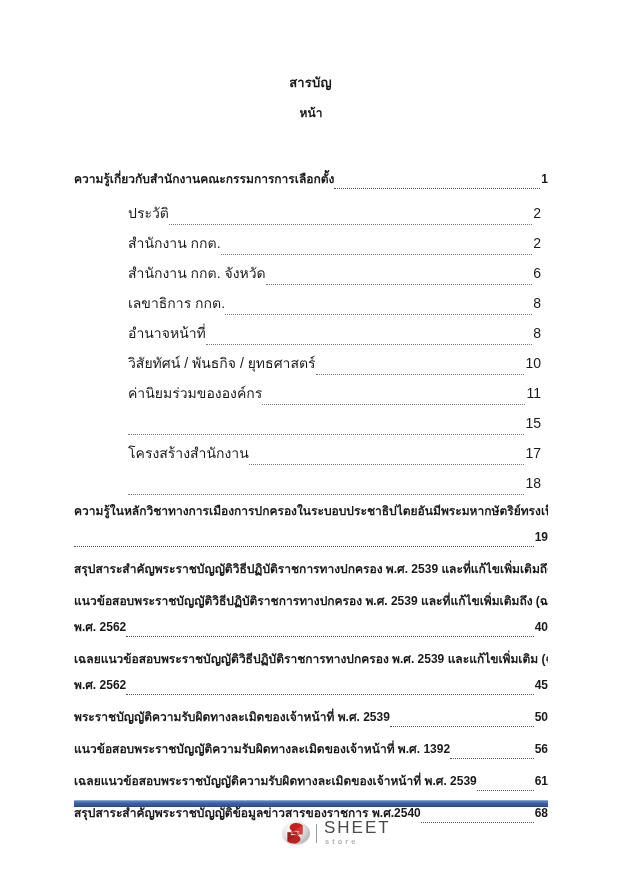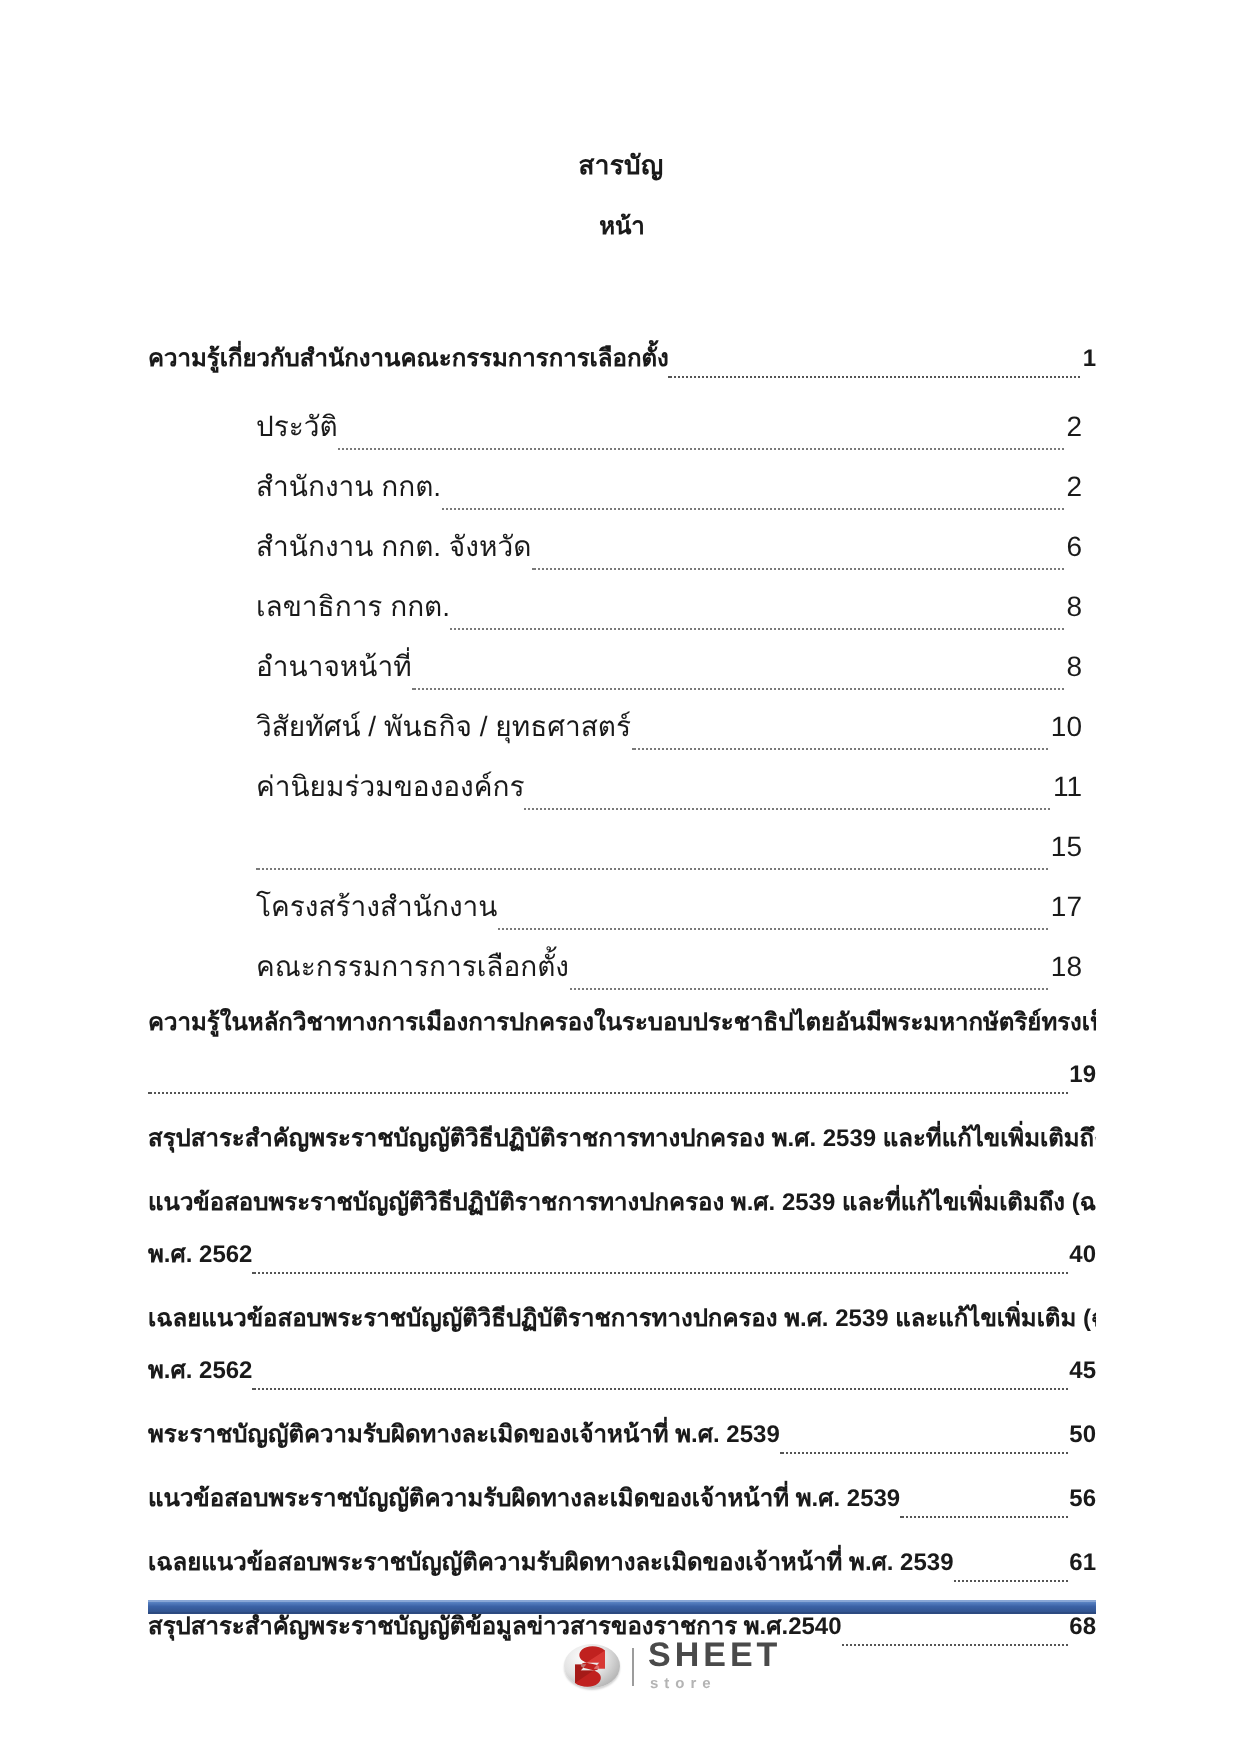--- a/index.html
+++ b/index.html
@@ -187,21 +187,21 @@
   }
 
   .brand-words {
     display: flex;
     flex-direction: column;
     justify-content: center;
     flex: 0 0 auto;
   }
   .brand-name {
     font-size: 17px;
-    font-weight: 700;
+    font-weight: 400;
     letter-spacing: 2.0px;
     color: #4a4a4a;
     line-height: 17px;
     text-align: right;
   }
   .brand-sub {
     font-size: 7.5px;
     font-weight: 700;
     letter-spacing: 3.0px;
     color: #b4b4b4;
@@ -295,21 +295,20 @@
     <a class="toc-entry lvl2">
       <span class="toc-line">
         <span class="toc-text">โครงสร้างสำนักงาน</span>
         <span class="toc-leader"></span>
         <span class="toc-num">17</span>
       </span>
     </a>
 
     <a class="toc-entry lvl2">
       <span class="toc-line">
-        <span class="toc-text">คณะกรรมการการเลือกตั้ง</span>
         <span class="toc-leader"></span>
         <span class="toc-num">18</span>
       </span>
     </a>
 
     <a class="toc-entry lvl1">
       <span class="toc-line">
         <span class="toc-text">ความรู้ในหลักวิชาทางการเมืองการปกครองในระบอบประชาธิปไตยอันมีพระมหากษัตริย์ทรงเป็นประมุข</span>
       </span>
       <span class="toc-line cont">
@@ -350,21 +349,21 @@
     <a class="toc-entry lvl1">
       <span class="toc-line">
         <span class="toc-text">พระราชบัญญัติความรับผิดทางละเมิดของเจ้าหน้าที่ พ.ศ. 2539</span>
         <span class="toc-leader"></span>
         <span class="toc-num">50</span>
       </span>
     </a>
 
     <a class="toc-entry lvl1">
       <span class="toc-line">
-        <span class="toc-text">แนวข้อสอบพระราชบัญญัติความรับผิดทางละเมิดของเจ้าหน้าที่ พ.ศ. 2539</span>
+        <span class="toc-text">แนวข้อสอบพระราชบัญญัติความรับผิดทางละเมิดของเจ้าหน้าที่ พ.ศ. 1392</span>
         <span class="toc-leader"></span>
         <span class="toc-num">56</span>
       </span>
     </a>
 
     <a class="toc-entry lvl1">
       <span class="toc-line">
         <span class="toc-text">เฉลยแนวข้อสอบพระราชบัญญัติความรับผิดทางละเมิดของเจ้าหน้าที่ พ.ศ. 2539</span>
         <span class="toc-leader"></span>
         <span class="toc-num">61</span>

